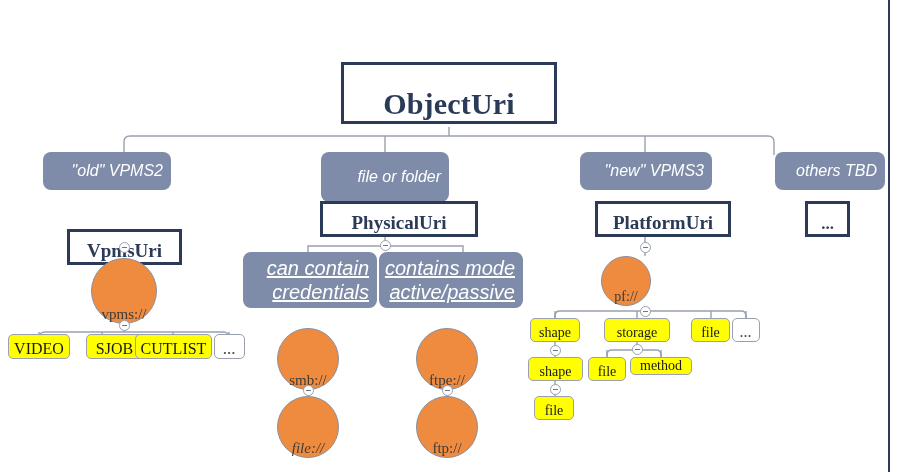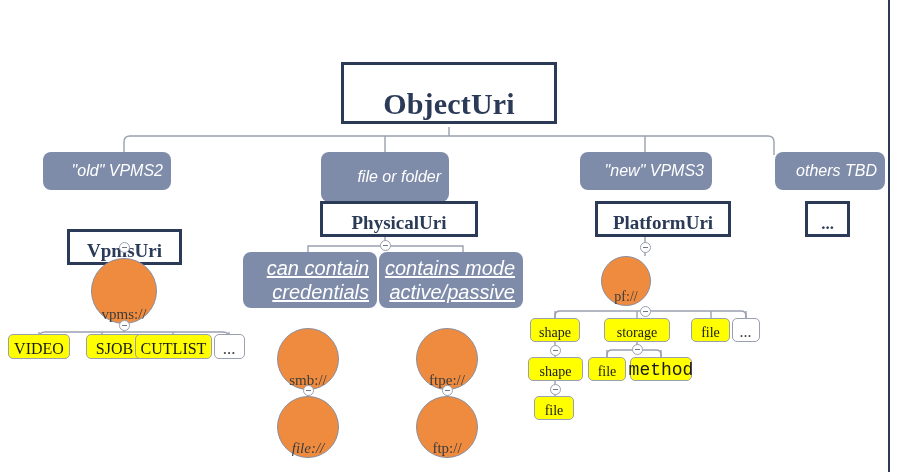--- a/index.html
+++ b/index.html
@@ -281,21 +281,21 @@
   <div class="node leaf blank" style="left:732px; top:318px; width:28px; height:24px; font-size:12px;">
     <span>...</span>
   </div>
 
   <div class="node leaf" style="left:528px; top:357px; width:55px; height:24px; font-size:14px;">
     <span>shape</span>
   </div>
   <div class="node leaf" style="left:588px; top:357px; width:38px; height:24px; font-size:14px;">
     <span>file</span>
   </div>
-  <div class="node leaf" style="left:630px; top:357px; width:62px; height:24px; font-size:18px;font-family:Liberation Mono, monospace;">
+  <div class="node leaf" style="left:630px; top:357px; width:62px; height:18px; font-size:14px;">
     <span>method</span>
   </div>
   <div class="node leaf" style="left:534px; top:396px; width:40px; height:24px; font-size:14px;">
     <span>file</span>
   </div>
 
   <div class="toggle" style="left:119px; top:242px;"></div>
   <div class="toggle" style="left:119px; top:320px;"></div>
   <div class="toggle" style="left:380px; top:240px;"></div>
   <div class="toggle" style="left:303px; top:385px;"></div>

